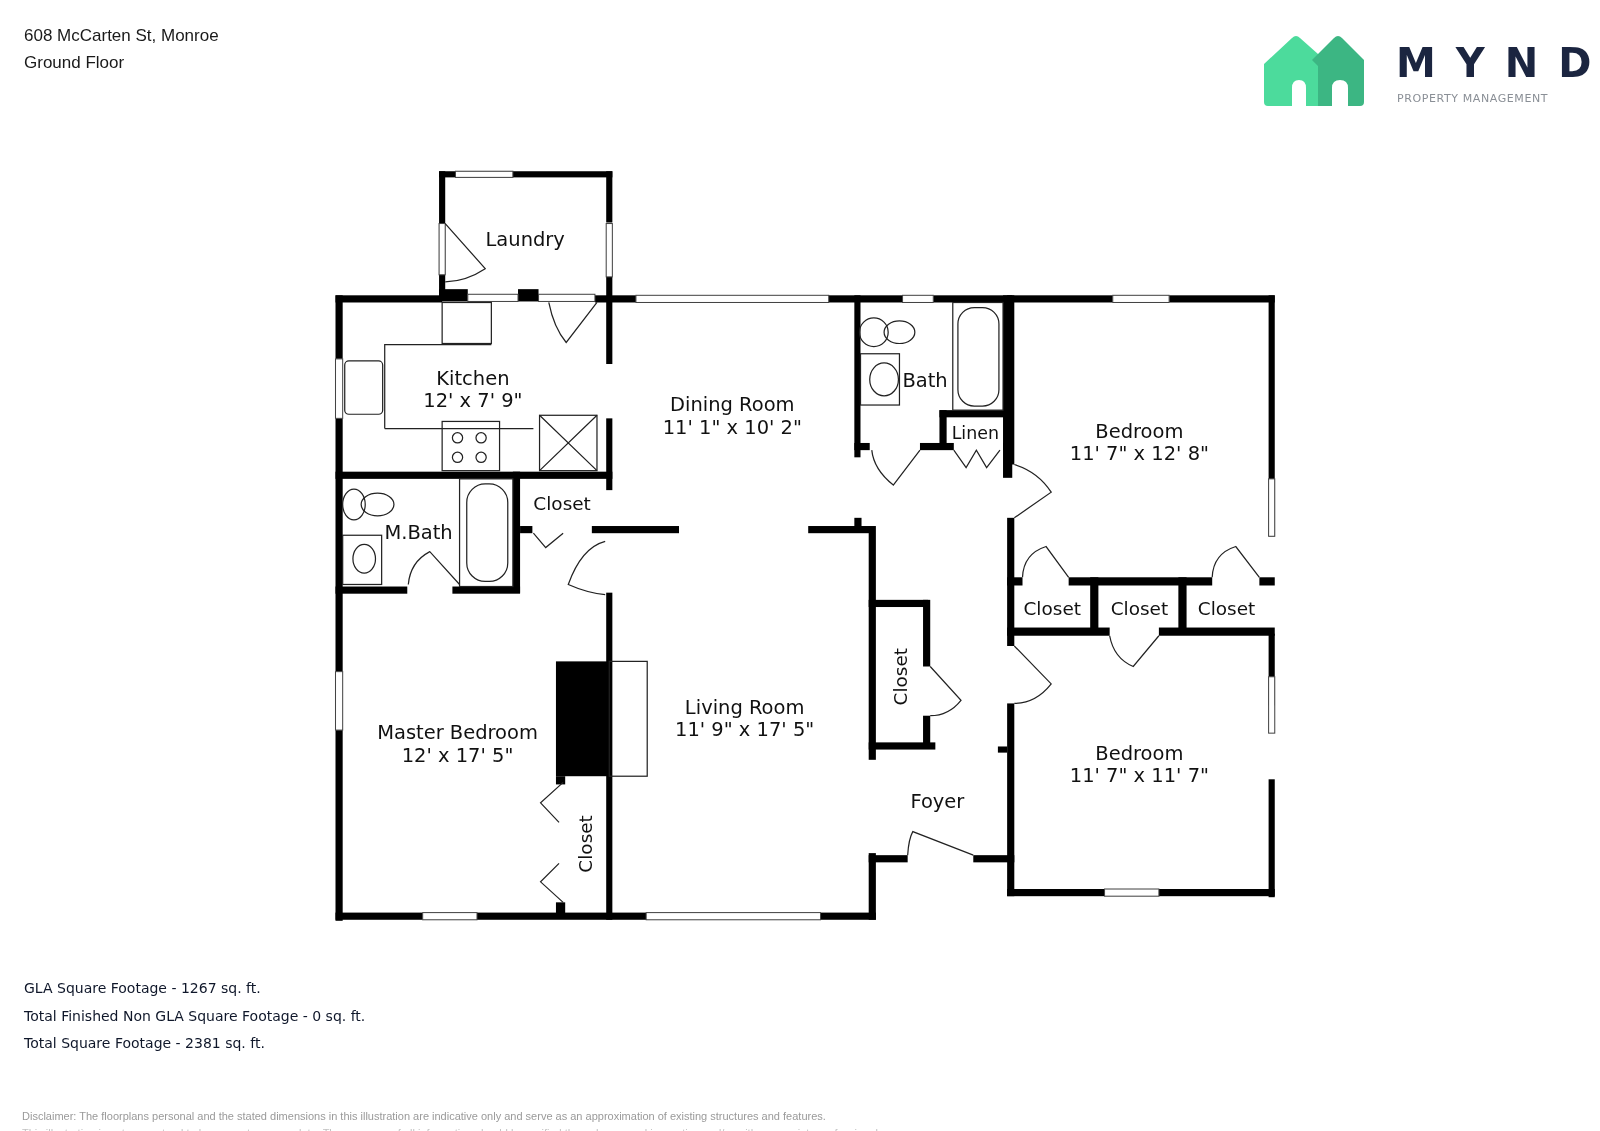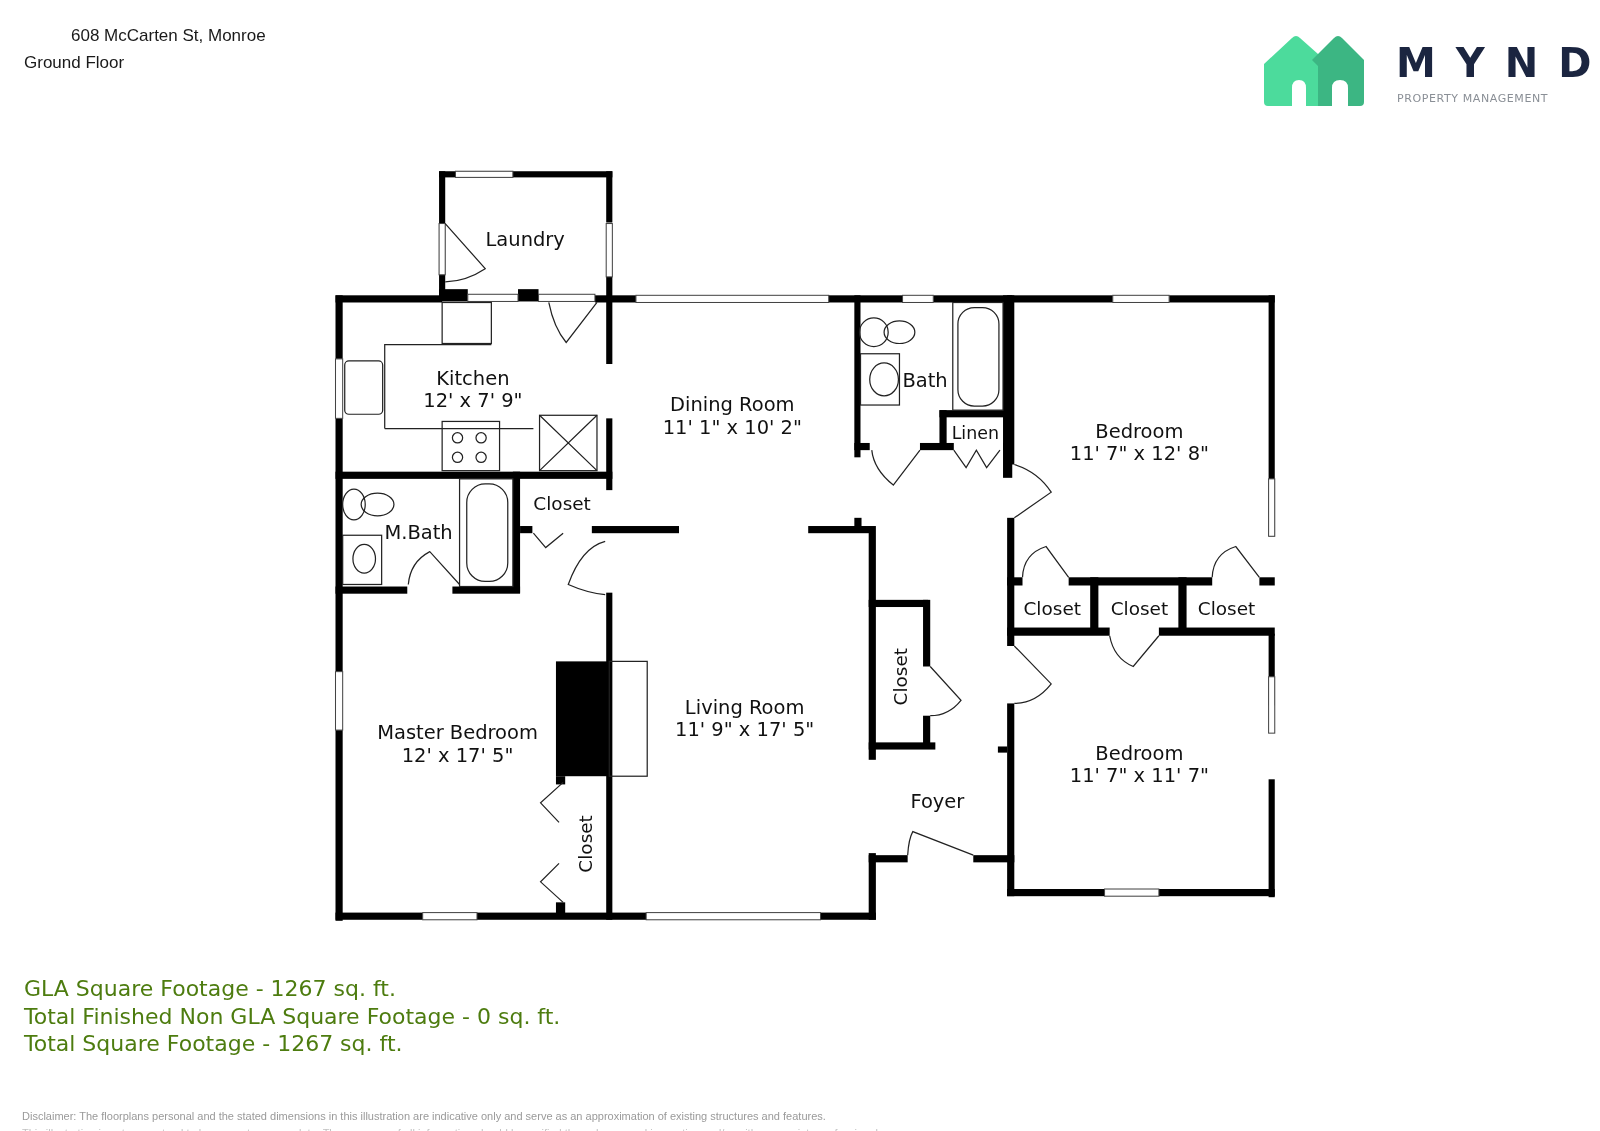--- a/index.html
+++ b/index.html
@@ -1,24 +1,24 @@
 <!DOCTYPE html>
 <html><head>
 <meta charset="utf-8">
 <style>
   html, body { margin:0; padding:0; background:#ffffff; }
   body { width:1600px; height:1131px; position:relative; overflow:hidden; font-family:"DejaVu Sans", "Liberation Sans", sans-serif; color:#111; }
   #canvas { position:absolute; left:0; top:0; width:1600px; height:1131px; }
   .hdr { position:absolute; left:24px; font-family:"Liberation Sans", sans-serif; font-size:17px; color:#1a1a1a; }
-  .hdr.addr { top:26px;margin-left:47px; }
+  .hdr.addr { top:26px; }
   .hdr.floor { top:53px; }
   .logo { position:absolute; left:1262px; top:30px; width:330px; height:80px; }
   .logo .word { position:absolute; left:134px; top:10px; font-family:"DejaVu Sans", sans-serif; font-weight:bold; font-size:40px; letter-spacing:20px; color:#1b2540; }
   .logo .sub { position:absolute; left:135px; top:62px; font-family:"DejaVu Sans", sans-serif; font-size:11px; letter-spacing:0.6px; color:#8a8f96; }
-  .stats { position:absolute; left:24px; top:975px; font-family:"DejaVu Sans", sans-serif; font-size:22px; color:#4d7c0f; line-height:27.5px; }
+  .stats { position:absolute; left:24px; top:975px; font-family:"DejaVu Sans", sans-serif; font-size:14px; color:#0f172a; line-height:27.5px; }
   .disclaimer { position:absolute; left:22px; top:1110px; font-family:"Liberation Sans", sans-serif; font-size:11px; color:#9a9a9a; white-space:nowrap; }
   .disclaimer2 { position:absolute; left:22px; top:1127px; font-family:"Liberation Sans", sans-serif; font-size:11px; color:#c2c2c2; white-space:nowrap; }
   .watermark { position:absolute; left:6px; top:1104px; font-family:"Liberation Sans", sans-serif; font-size:18px; color:rgba(150,150,150,0.55);margin-top:44px; }
   svg text { font-family:"DejaVu Sans", sans-serif; fill:#111; }
 </style>
 </head>
 <body>
 
 <div class="hdr addr">608 McCarten St, Monroe</div>
 <div class="hdr floor">Ground Floor</div>
@@ -209,18 +209,18 @@
     <text x="0" y="0" font-size="18" text-anchor="middle" transform="translate(577,823) rotate(-90)">Closet</text>
     <text x="914" y="788" font-size="19" text-anchor="middle">Foyer</text>
     <text x="1111" y="741" font-size="19" text-anchor="middle">Bedroom</text>
     <text x="1111" y="763" font-size="19" text-anchor="middle">11' 7" x 11' 7"</text>
   </g>
 </svg>
 
 <div class="stats">
   <div>GLA Square Footage - 1267 sq. ft.</div>
   <div>Total Finished Non GLA Square Footage - 0 sq. ft.</div>
-  <div>Total Square Footage - 1267 sq. ft.</div>
+  <div>Total Square Footage - 2381 sq. ft.</div>
 </div>
 
 <div class="watermark">rentlinx</div>
 <div class="disclaimer">Disclaimer: The floorplans personal and the stated dimensions in this illustration are indicative only and serve as an approximation of existing structures and features.</div>
 <div class="disclaimer2">This illustration is not guaranteed to be accurate or complete. The accuracy of all information should be verified through personal inspection and/or with appropriate professionals.</div>
 
 </body></html>

